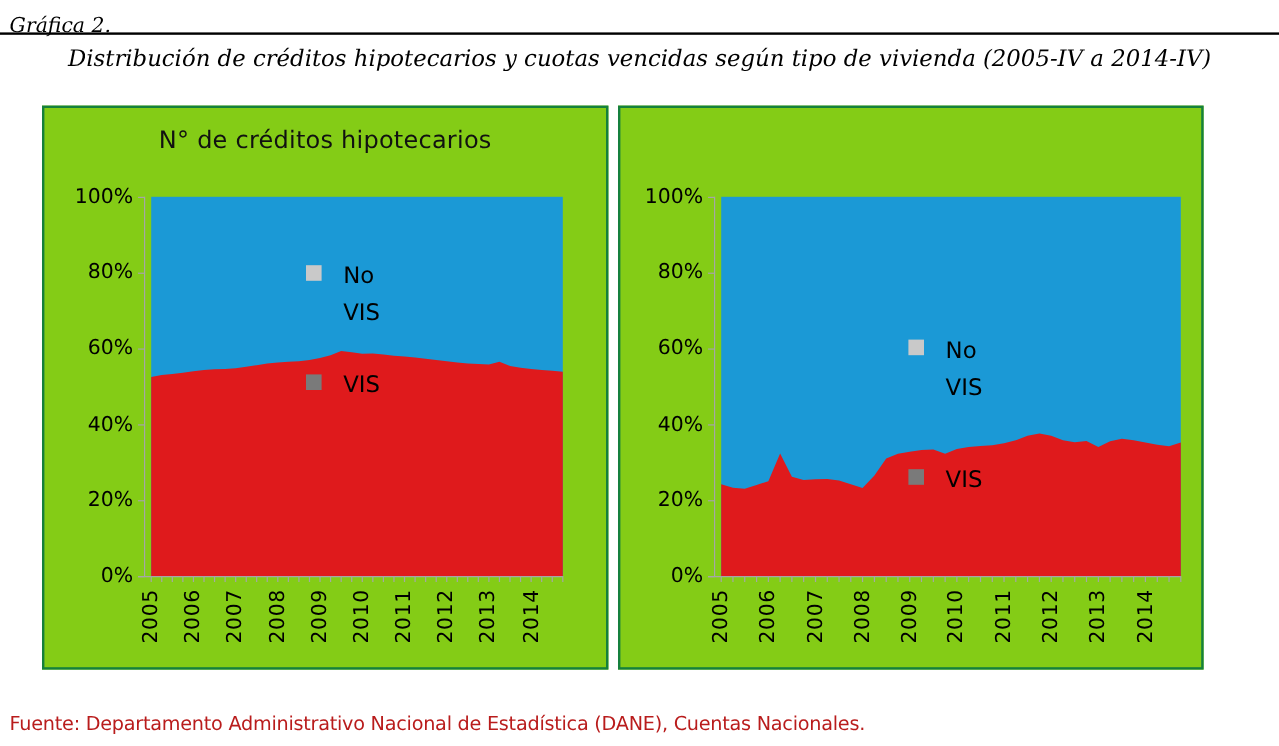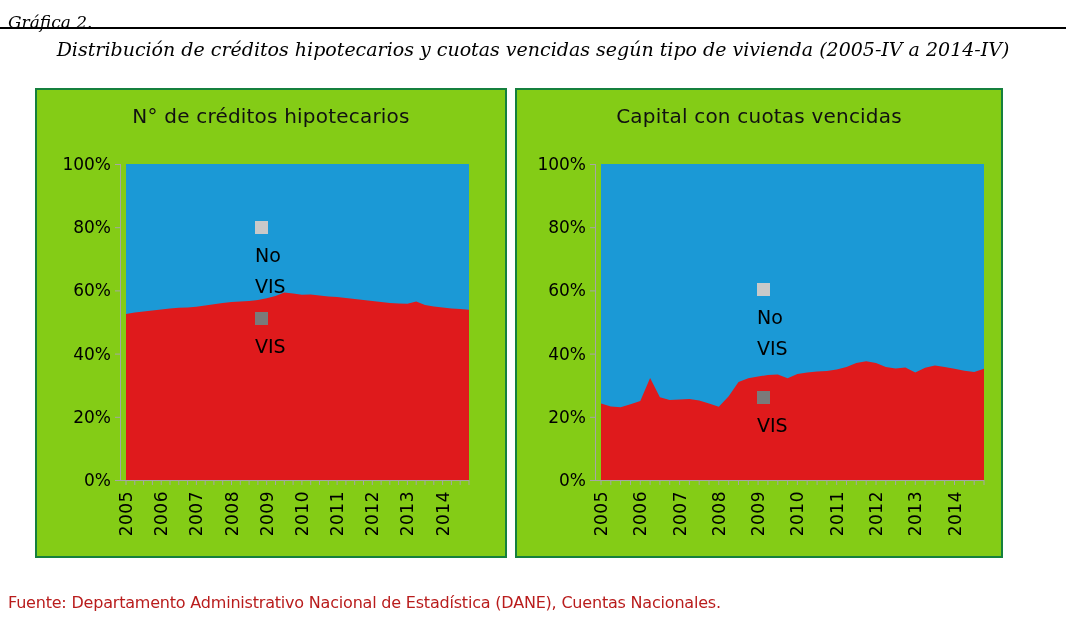--- a/index.html
+++ b/index.html
@@ -33,21 +33,21 @@
   .panel-right .plot { left:84px; width:383px; height:316px; }
   .plot svg { position:absolute; left:-11px; top:0; overflow:visible; }
   .ylab {
     position:absolute; text-align:right; font-size:17px; height:20px; line-height:20px;
     color:#000;
   }
   .xlab {
     position:absolute; font-size:17px; color:#000; width:18px; line-height:18px;
     writing-mode:vertical-rl; transform:rotate(180deg); letter-spacing:0.5px;
   }
-  .legend { position:absolute; display:flex; gap:6px;flex-direction:column; }
+  .legend { position:absolute; display:flex; gap:18px; }
   .swatch { width:13px; height:13px; margin-top:6px; flex:0 0 13px; }
   .legend-lines { font-size:19px; line-height:31px; color:#000; }
   .footer {
     position:absolute; left:8px; top:593px; font-size:16px; letter-spacing:-0.2px; color:#b91c1c;
   }
 </style>
 </head>
 <body>
 
 <div class="figure-label">Gráfica 2.</div>
@@ -133,21 +133,20 @@
     <div class="xlab" style="left: 185.538px; top: 401px;">2008</div>
     <div class="xlab" style="left: 220.718px; top: 401px;">2009</div>
     <div class="xlab" style="left: 255.897px; top: 401px;">2010</div>
     <div class="xlab" style="left: 291.077px; top: 401px;">2011</div>
     <div class="xlab" style="left: 326.256px; top: 401px;">2012</div>
     <div class="xlab" style="left: 361.436px; top: 401px;">2013</div>
     <div class="xlab" style="left: 396.615px; top: 401px;">2014</div>
   </section>
 
 <section class="panel panel-right">
-  <h2 class="chart-title">Capital con cuotas vencidas</h2>
   <div class="plot">
       <svg width="394" height="324">
         <rect x="11" y="0" width="383" height="316" fill="#1b99d6"></rect>
         <polygon points="11,316 11.0,239.5 20.8,242.4 30.6,243.3 40.5,240.2 50.3,237.0 60.1,213.9 69.9,233.2 79.7,236.1 89.6,235.4 99.4,235.1 109.2,236.4 119.0,239.5 128.8,242.7 138.7,232.3 148.5,218.0 158.3,214.2 168.1,212.4 177.9,211.1 187.8,210.5 197.6,214.2 207.4,210.1 217.2,208.6 227.1,207.6 236.9,207.0 246.7,205.4 256.5,202.9 266.3,199.1 276.2,197.2 286.0,199.1 295.8,202.9 305.6,204.5 315.4,203.5 325.3,208.6 335.1,203.8 344.9,201.6 354.7,202.9 364.5,204.8 374.4,206.7 384.2,207.9 394.0,204.8 394,316" fill="#df1a1c"></polygon>
         <line x1="5.5" y1="0" x2="5.5" y2="316.5" stroke="#a6a6a6" stroke-width="1"></line>
         <line x1="0" y1="316.5" x2="394" y2="316.5" stroke="#a6a6a6" stroke-width="1"></line>
         <line x1="0" y1="316.5" x2="5.5" y2="316.5" stroke="#a6a6a6" stroke-width="1"></line>
         <line x1="0" y1="253.3" x2="5.5" y2="253.3" stroke="#a6a6a6" stroke-width="1"></line>
         <line x1="0" y1="190.1" x2="5.5" y2="190.1" stroke="#a6a6a6" stroke-width="1"></line>
         <line x1="0" y1="126.9" x2="5.5" y2="126.9" stroke="#a6a6a6" stroke-width="1"></line>

